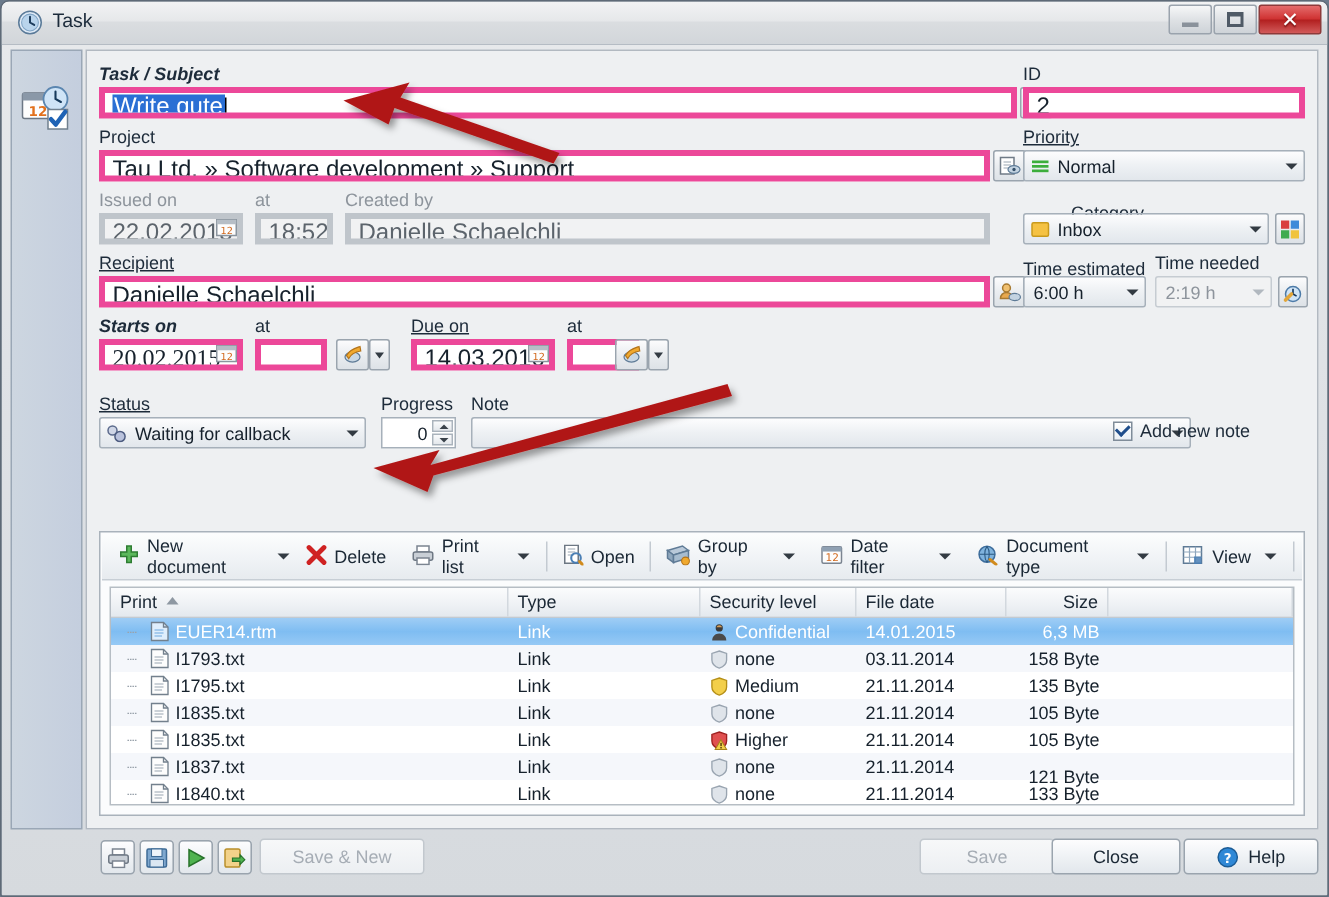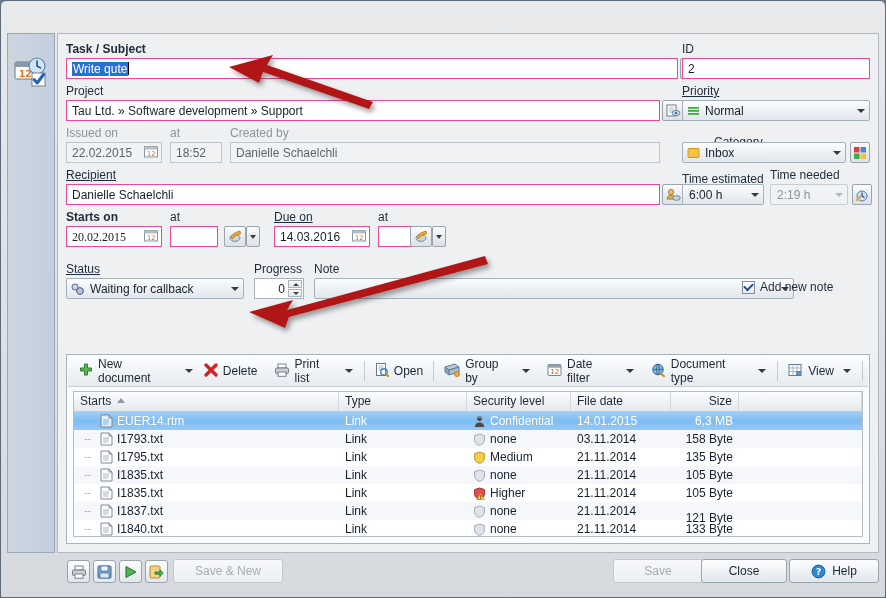--- a/index.html
+++ b/index.html
@@ -56,27 +56,27 @@
     border:1px solid #9aa7b6;
   }
   .leftbar .big-icon{position:absolute;left:5px;top:20px;width:36px;height:36px;}
   .panel{
     position:absolute;left:56px;top:4px;right:6px;bottom:44px;
     background:#eef0f2;
     border:1px solid #b2b9c1;
   }
   
   .lbl{position:absolute;font-size:12px;color:#1d2b3a;}
-  .lbl.b{font-weight:bold;}
+  .lbl.b{font-weight:bold;font-style:italic;}
   .lbl.u{text-decoration:underline;text-underline-offset:1px;}
   .lbl.dim{color:#8d949c;}
   .fld{
     position:absolute;box-sizing:border-box;height:21px;
-    border:1px solid #ec4899;background:#fff;
-    font-size:12px;color:#16212c;
+    border:4px solid #ec4899;background:#fff;
+    font-size:16px;color:#16212c;
     padding:2px 4px 0 5px;
     line-height:16px;
     overflow:hidden;white-space:nowrap;
   }
   .fld.ro{background:#f1f2f3;color:#5c646c;border-color:#bfc5cb;}
   .fld .sel{background:#2a6fd4;color:#fff;padding:0 1px;}
   .caret{display:inline-block;width:1px;height:13px;background:#000;vertical-align:-2px;}
   .mini-btn{
     position:absolute;box-sizing:border-box;width:22px;height:21px;
     border:1px solid #9aa4ae;border-radius:2px;
@@ -174,20 +174,41 @@
     display:flex;align-items:center;justify-content:center;
   }
   
   .arrowSvg{position:absolute;left:0;top:0;width:886px;height:598px;pointer-events:none;}
 </style>
 </head>
 <body>
 
 <div class="window">
 
+  <div class="titlebar">
+    <span class="tb-icon">
+      <svg width="18" height="18" viewBox="0 0 18 18">
+        <circle cx="9" cy="9" r="7.5" fill="#dfeaf6" stroke="#5b7b99" stroke-width="1"></circle>
+        <circle cx="9" cy="9" r="5.6" fill="#b9d4ec" stroke="#7fa3c4" stroke-width=".7"></circle>
+        <path d="M9 5.2 L9 9 L11.8 10.6" stroke="#1d3c5c" stroke-width="1.3" fill="none" stroke-linecap="round"></path>
+      </svg>
+    </span>
+    <span class="tb-text">Task</span>
+    <div class="wbtns">
+      <div class="wbtn">
+          <div class="min-glyph"></div>
+        </div>
+      <div class="wbtn">
+          <div class="max-glyph"></div>
+        </div>
+      <div class="wbtn close">
+          <span class="x-glyph">✕</span>
+        </div>
+    </div>
+  </div>
 
   <div class="client">
 
     <div class="leftbar">
       <span class="big-icon">
         <svg width="36" height="36" viewBox="0 0 36 36">
           <rect x="2" y="8" width="19" height="17" rx="1.5" fill="#fdfdfd" stroke="#6c7784"></rect>
           <rect x="2" y="8" width="19" height="5" fill="#8a98a8"></rect>
           <text x="6" y="23" font-family="DejaVu Sans" font-size="9" font-weight="bold" fill="#e2711d">12</text>
           <circle cx="24" cy="12" r="8" fill="#cfe4f7" stroke="#5b86b0" stroke-width="1.2"></circle>
@@ -465,21 +486,21 @@
             </span>
             <span>View</span>
           </div>
           <div class="tbcaret"></div>
           <div class="tbsep"></div>
         </div>
 
         <div class="grid">
           <div class="ghead">
             <div class="gh" style="width:265px;">
-              <span>Starts</span><span class="sortarrow"></span>
+              <span>Print</span><span class="sortarrow"></span>
             </div>
             <div class="gh" style="width:128px;">Type</div>
             <div class="gh" style="width:104px;">Security level</div>
             <div class="gh" style="width:100px;">File date</div>
             <div class="gh num" style="width:68px;">Size</div>
             <div class="gh" style="flex:1;"></div>
           </div>
           <div id="grid-rows">
               <div class="grow sel">
                 <div class="gc" style="width: 265px;">

